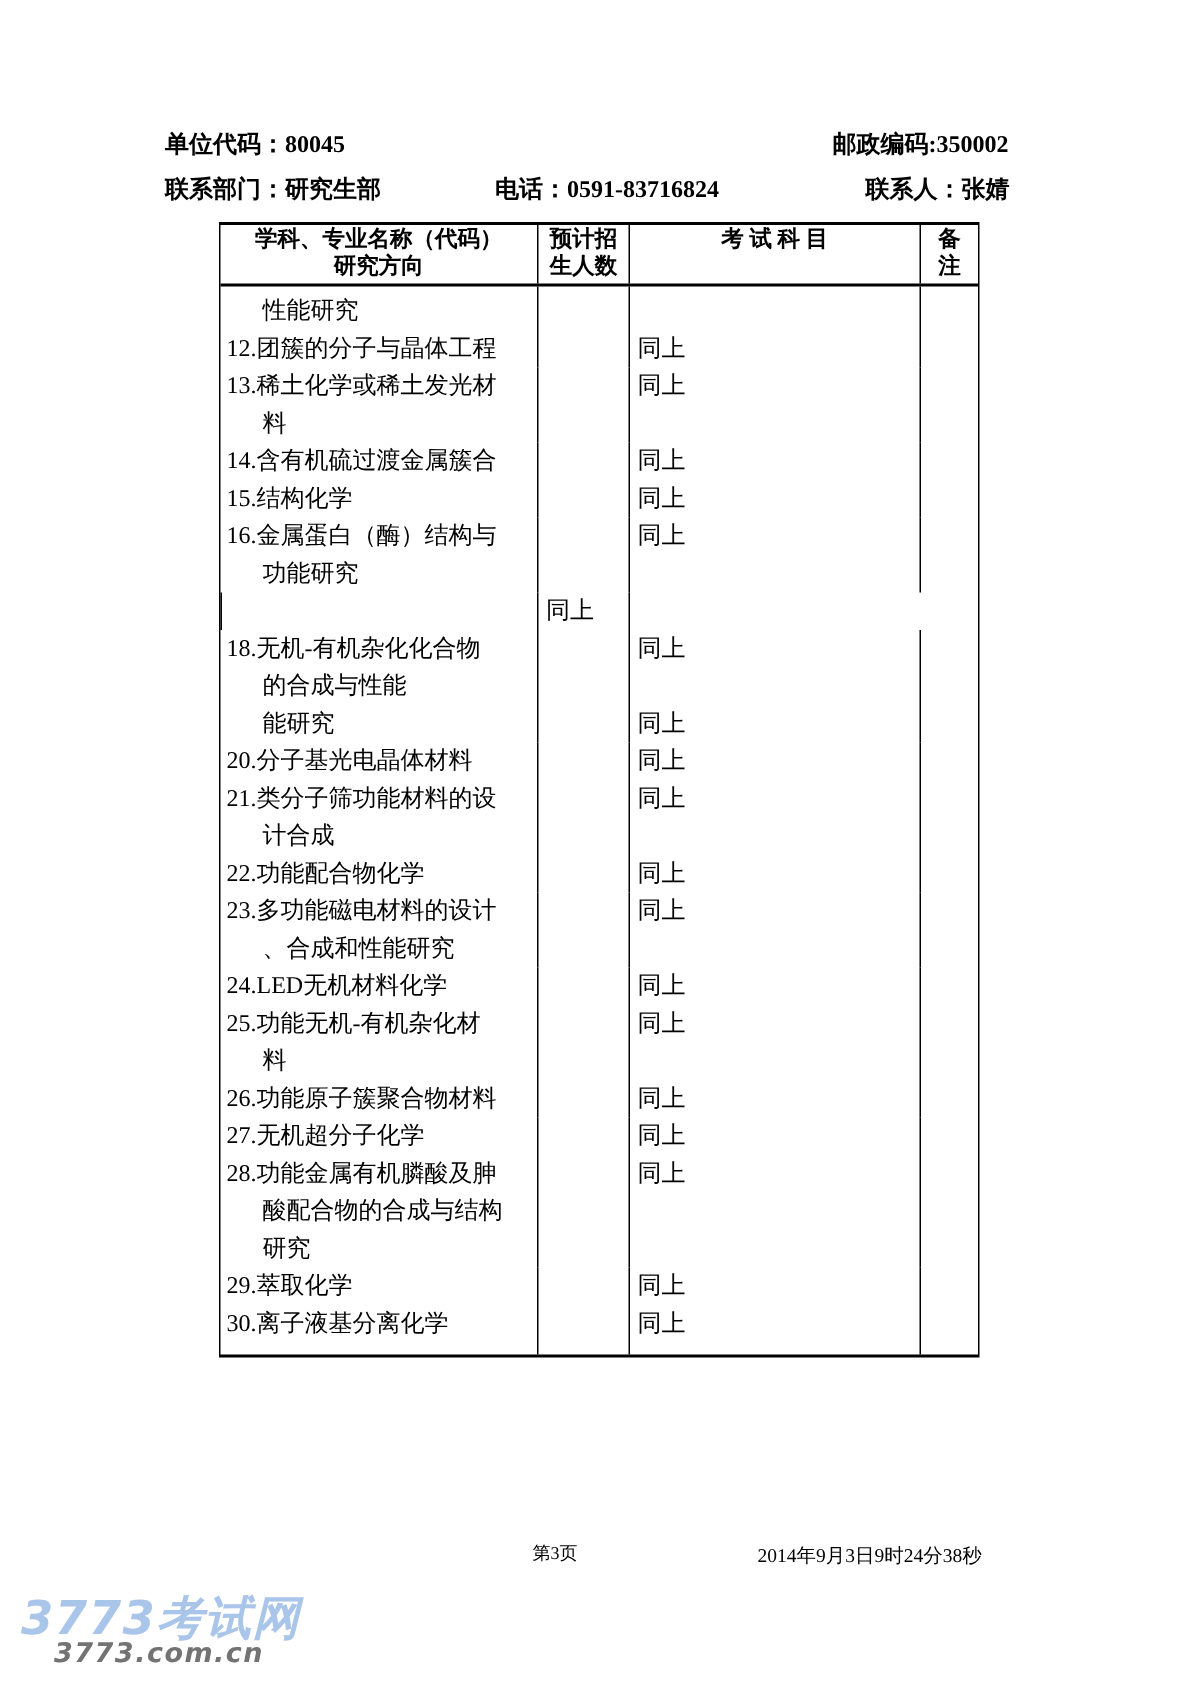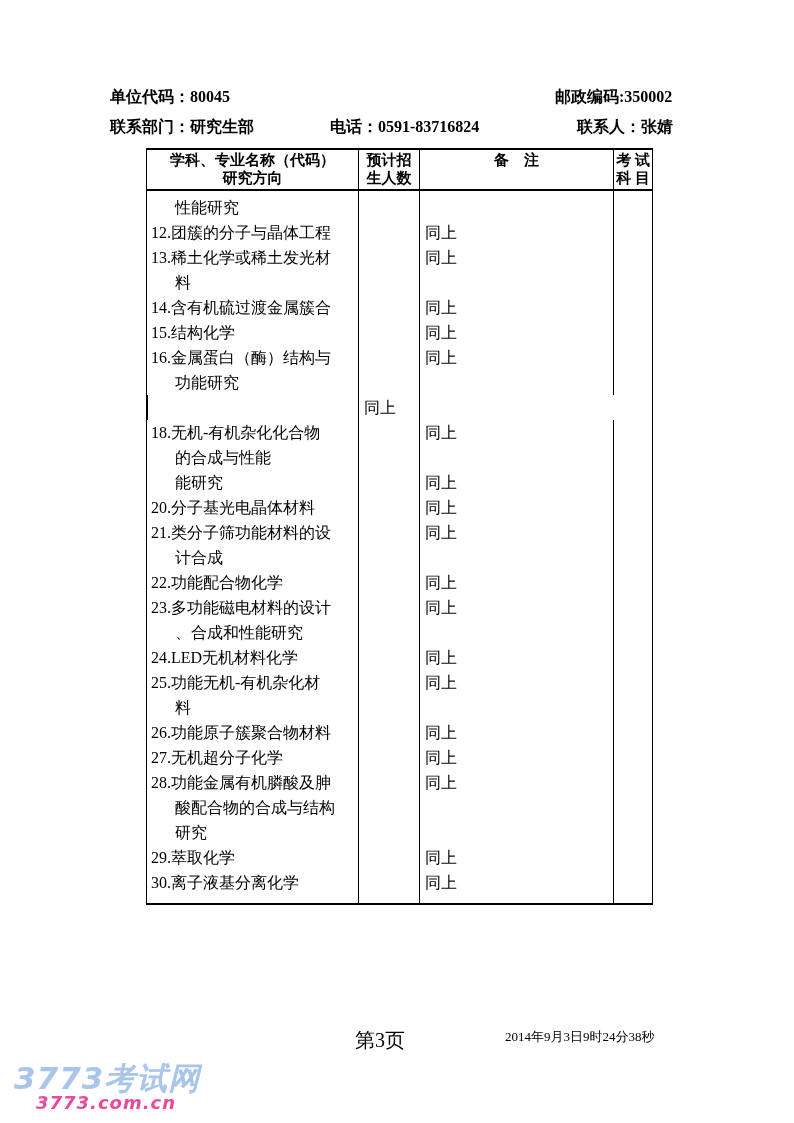--- a/index.html
+++ b/index.html
@@ -66,21 +66,21 @@
   .c2, .c3, .c4 { border-left: 1px solid #000; }
   .c3 { padding-left: 5px; }
   .trow:first-child .td { padding-top: 4px; }
   .trow:last-child .td { padding-bottom: 8px; }
 
   
   .page-number {
     position: absolute;
     left: 355px;
     top: 1027px;
-    font-size: 20px;
+    font-size: 12px;
   }
   .print-timestamp {
     position: absolute;
     left: 505px;
     top: 1028px;
     font-size: 13px;
   }
 
   
   .wm-name {
@@ -120,22 +120,22 @@
   <div class="doc-table">
     <div class="thead">
       <div class="th">
         <div>学科、专业名称（代码）</div>
         <div>研究方向</div>
       </div>
       <div class="th">
         <div>预计招</div>
         <div>生人数</div>
       </div>
+      <div class="th">考 试 科 目</div>
       <div class="th">备　注</div>
-      <div class="th">考 试 科 目</div>
     </div>
     <div>
   <div class="trow">
     <div class="td c1">
             <div class="ln cont">性能研究</div>
           </div>
     <div class="td c2"></div>
     <div class="td c3"></div>
     <div class="td c4"></div>
   </div>
@@ -315,15 +315,15 @@
     <div class="td c3">同上</div>
     <div class="td c4"></div>
   </div>
 </div>
   </div>
 
   <div class="page-number">第3页</div>
   <div class="print-timestamp">2014年9月3日9时24分38秒</div>
 
   <div class="wm-name" style="color: rgb(169, 197, 233);">3773考试网</div>
-  <div class="wm-url" style="color: #ec4899;">3773.com.cn</div>
+  <div class="wm-url" style="color: #737373;">3773.com.cn</div>
 
 </div>
 
 </body></html>

